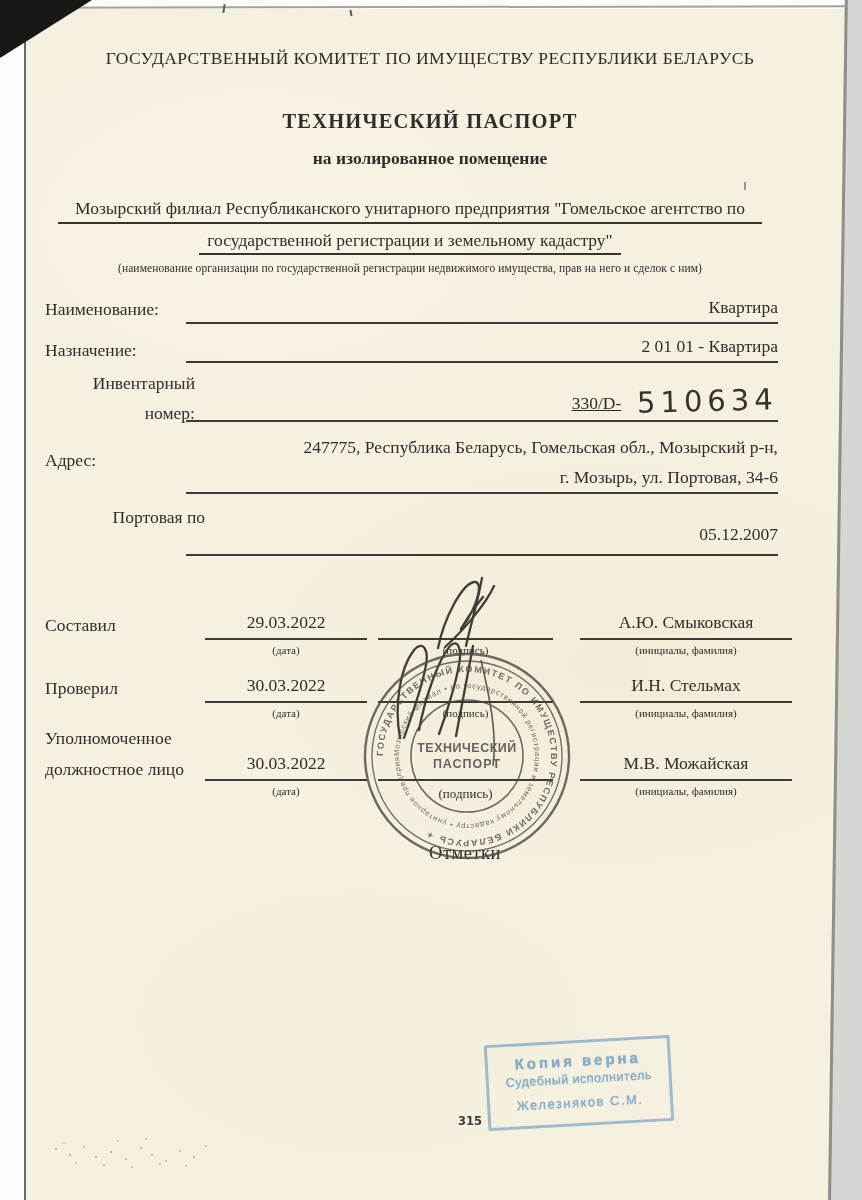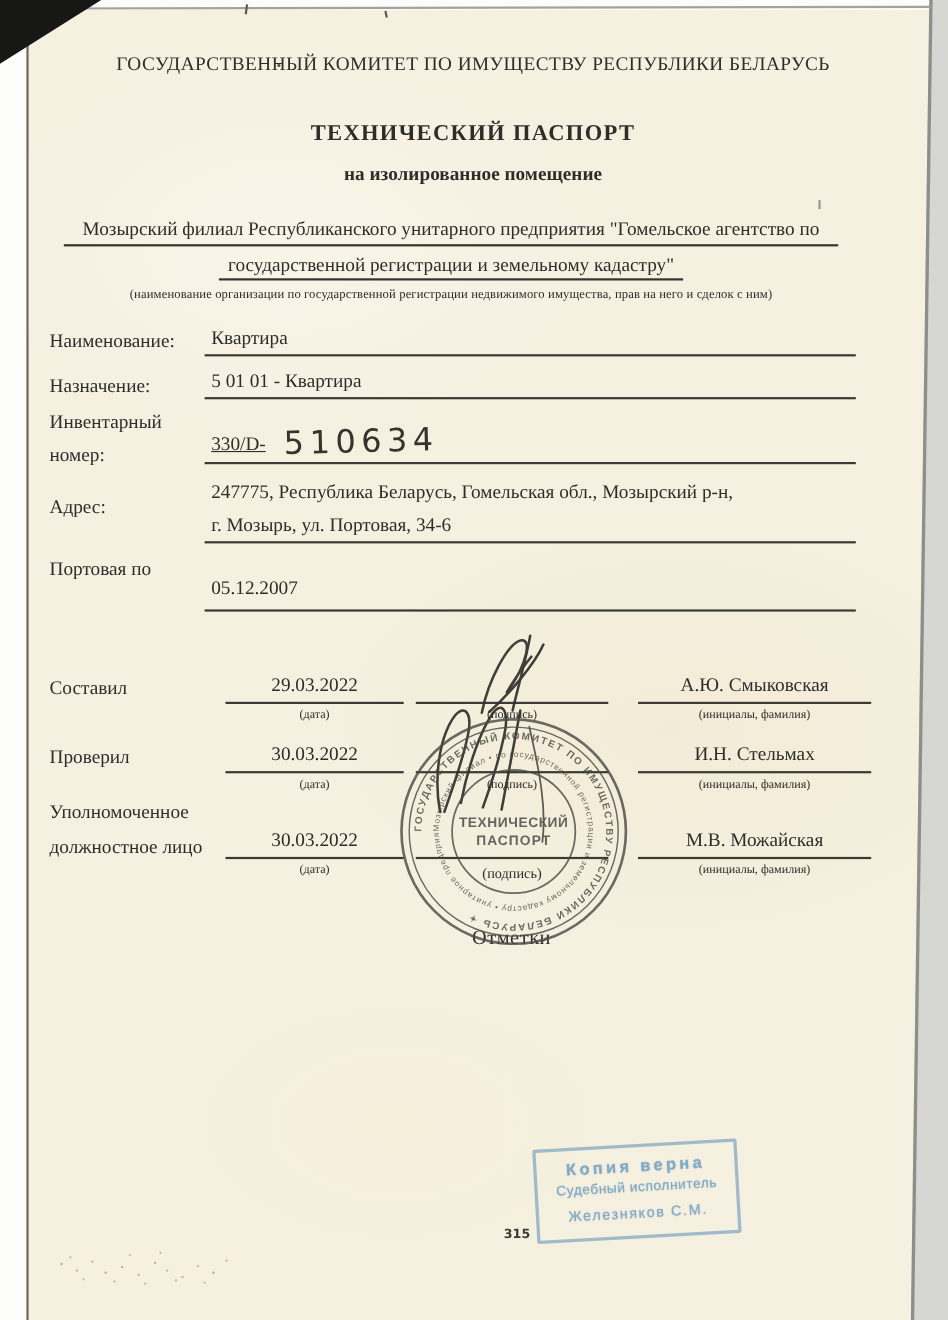--- a/index.html
+++ b/index.html
@@ -24,21 +24,21 @@
   .corner-black{position:absolute;left:0;top:0;width:0;height:0;border-top:58px solid #171715;border-right:92px solid transparent;}
   .artifact{position:absolute;background:#5a5a55;}
   .speckles{position:absolute;left:55px;top:1148px;width:2px;height:2px;border-radius:50%;background:rgba(115,85,55,.5);
     box-shadow:14px 6px rgba(115,85,55,.45),28px -2px rgba(115,85,55,.4),40px 8px rgba(115,85,55,.5),
       55px 3px rgba(100,75,50,.45),70px 10px rgba(115,85,55,.4),85px -1px rgba(115,85,55,.5),
       96px 6px rgba(100,75,50,.4),110px 12px rgba(115,85,55,.45),124px 2px rgba(115,85,55,.4),
       138px 8px rgba(100,75,50,.45),150px -3px rgba(115,85,55,.4),20px 14px rgba(115,85,55,.35),
       48px 16px rgba(100,75,50,.4),76px 18px rgba(115,85,55,.35),104px 15px rgba(115,85,55,.4),
       130px 17px rgba(100,75,50,.35),8px -6px rgba(115,85,55,.35),62px -8px rgba(115,85,55,.35),90px -10px rgba(100,75,50,.35);}
   
-  .abs{position:absolute;}
+  .abs{position:absolute;text-align:right;}
   .center{text-align:center;}
   .header-line{left:55px;top:48px;width:750px;font-size:17.5px;letter-spacing:.4px;}
   .doc-title{left:55px;top:110px;width:750px;font-size:20.5px;letter-spacing:1.2px;font-weight:600;}
   .doc-subtitle{left:55px;top:148px;width:750px;font-size:17.5px;font-weight:700;}
   .org1{left:58px;top:198px;width:704px;font-size:17.5px;border-bottom:2px solid #34332e;padding-bottom:3px;}
   .org2{left:58px;top:230px;width:704px;font-size:17.5px;}
   .org2 span{display:inline-block;border-bottom:2px solid #34332e;padding:0 8px 2px;}
   .org-caption{left:58px;top:262px;width:704px;font-size:11.5px;letter-spacing:.1px;}
   .flabel{font-size:17.5px;}
   .fline{border-bottom:2px solid #3b3a34;font-size:17.5px;padding-left:6px;}
@@ -85,21 +85,21 @@
   <div class="abs center doc-title">ТЕХНИЧЕСКИЙ ПАСПОРТ</div>
   <div class="abs center doc-subtitle">на изолированное помещение</div>
   <div class="abs center org1">Мозырский филиал Республиканского унитарного предприятия "Гомельское агентство по</div>
   <div class="abs center org2"><span>государственной регистрации и земельному кадастру"</span></div>
   <div class="abs center org-caption">(наименование организации по государственной регистрации недвижимого имущества, прав на него и сделок с ним)</div>
 
   <div class="abs flabel" style="left:45px;top:299px;">Наименование:</div>
   <div class="abs fline" style="left:186px;top:297px;width:586px;height:25px;">Квартира</div>
 
   <div class="abs flabel" style="left:45px;top:340px;">Назначение:</div>
-  <div class="abs fline" style="left:186px;top:336px;width:586px;height:25px;">5 01 01 - Квартира</div>
+  <div class="abs fline" style="left:186px;top:336px;width:586px;height:25px;">2 01 01 - Квартира</div>
 
   <div class="abs flabel two-line" style="left:45px;top:368px;width:150px;">
     <div>Инвентарный</div>
     <div>номер:</div>
   </div>
   <div class="abs fline" style="left:186px;top:382px;width:586px;height:38px;">
     <span class="prefix">330/D-</span><span class="hand">510634</span>
   </div>
 
   <div class="abs flabel" style="left:45px;top:450px;">Адрес:</div>

